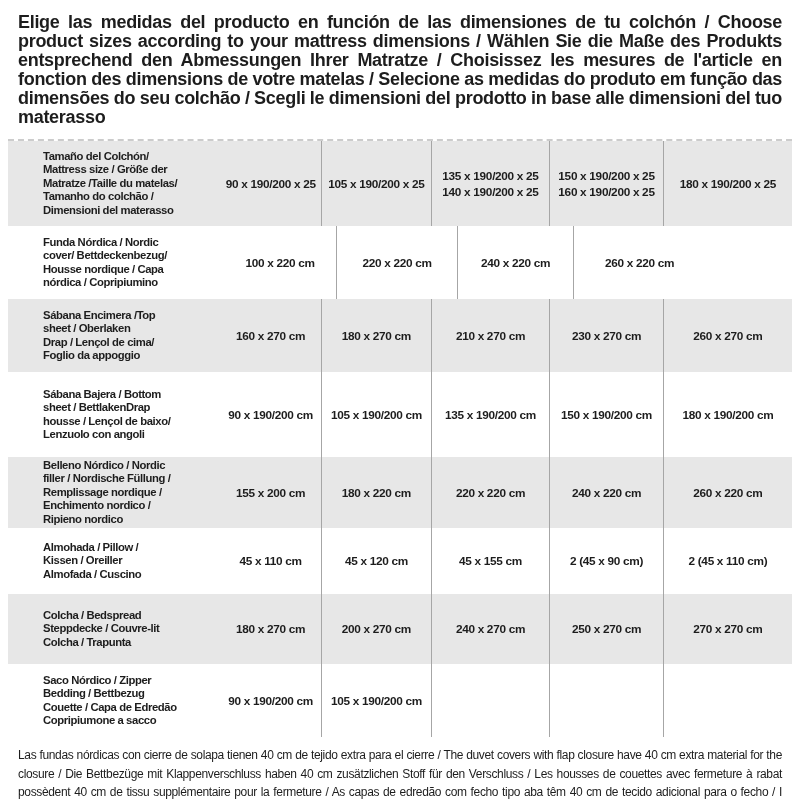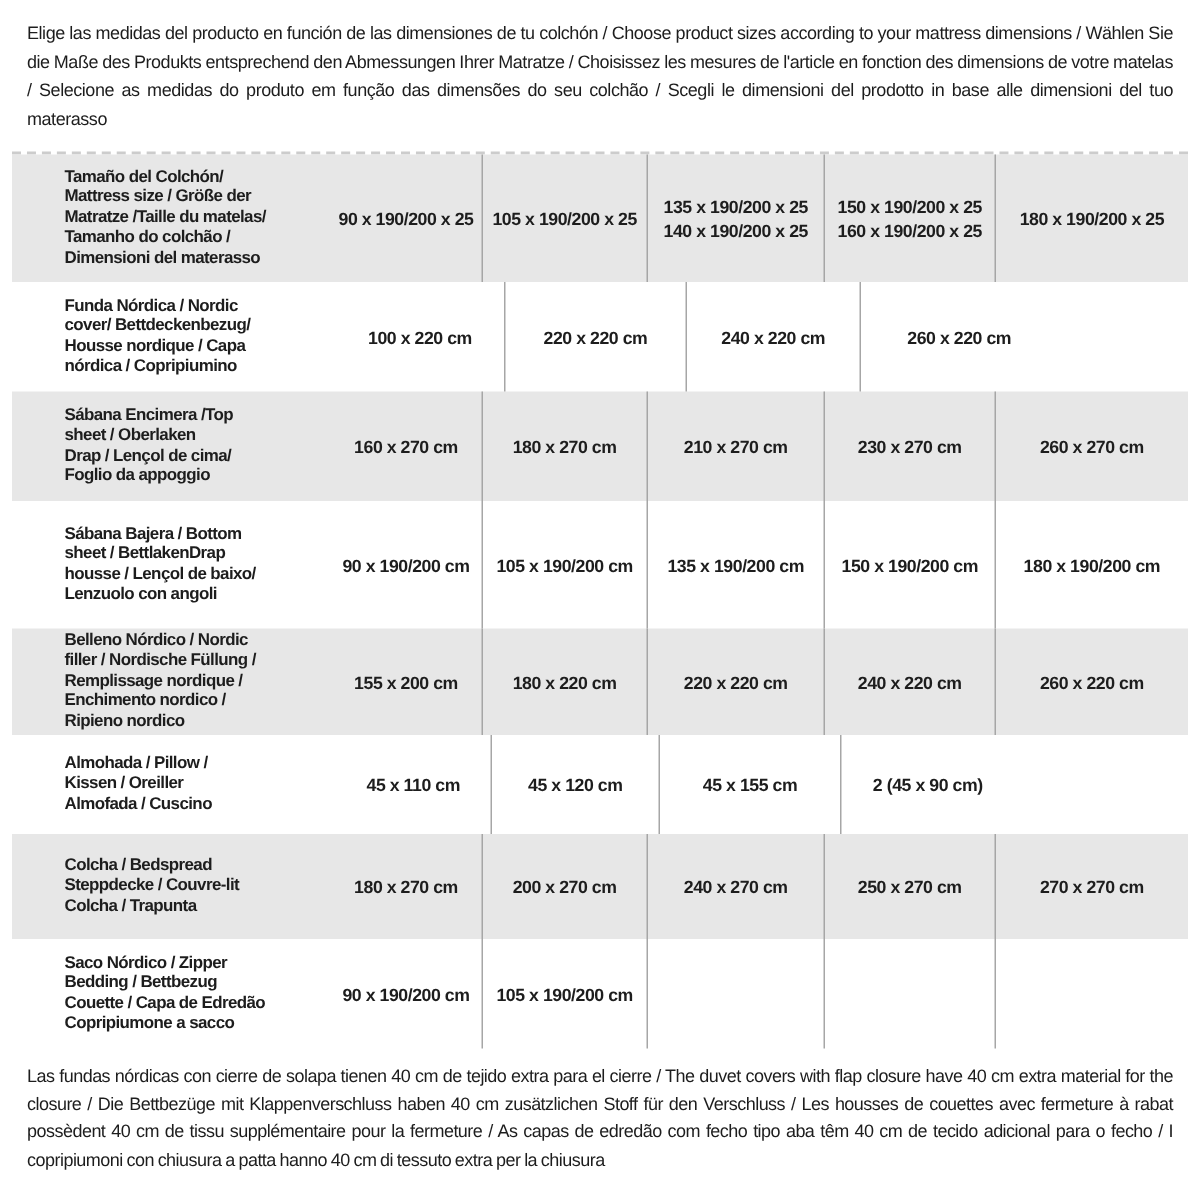--- a/index.html
+++ b/index.html
@@ -2,21 +2,21 @@
 <html><head>
 <meta charset="utf-8">
 <style>
   html,body{margin:0;padding:0;}
   body{
     width:800px;height:800px;background:#ffffff;overflow:hidden;
     font-family:"Liberation Sans", sans-serif;color:#1d1d1d;
   }
   .intro{
     margin:13px 18px 0 18px;
-    font-size:12px;font-weight:normal;line-height:19px;
+    font-size:18px;font-weight:bold;line-height:19px;
     text-align:justify;letter-spacing:-0.3px;word-spacing:-0.3px;
   }
   .size-table{
     margin:12px 8px 0 8px;
     border-top:2px dashed #cccccc;
   }
   .row{display:flex;align-items:stretch;padding-left:16px;}
   .row.shaded{background:#e7e7e7;}
   .r0{height:85px}.r1{height:73px}.r2{height:73px}.r3{height:85px}
   .r4{height:71px}.r5{height:66px}.r6{height:70px}.r7{height:73px}
@@ -113,20 +113,21 @@
   </div>
 
   <div class="row r5">
     <div class="cell-label">Almohada  / Pillow /
 Kissen / Oreiller
 Almofada / Cuscino</div>
     <div class="cell-value c1">45 x 110 cm</div>
     <div class="cell-value c2">45 x 120 cm</div>
     <div class="cell-value c3">45 x 155 cm</div>
     <div class="cell-value c4">2 (45 x 90 cm)</div>
+    <div class="cell-value c5">2 (45 x 110 cm)</div>
   </div>
 
   <div class="row r6 shaded">
     <div class="cell-label">Colcha / Bedspread
 Steppdecke / Couvre-lit
 Colcha / Trapunta</div>
     <div class="cell-value c1">180 x 270 cm</div>
     <div class="cell-value c2">200 x 270 cm</div>
     <div class="cell-value c3">240 x 270 cm</div>
     <div class="cell-value c4">250 x 270 cm</div>

